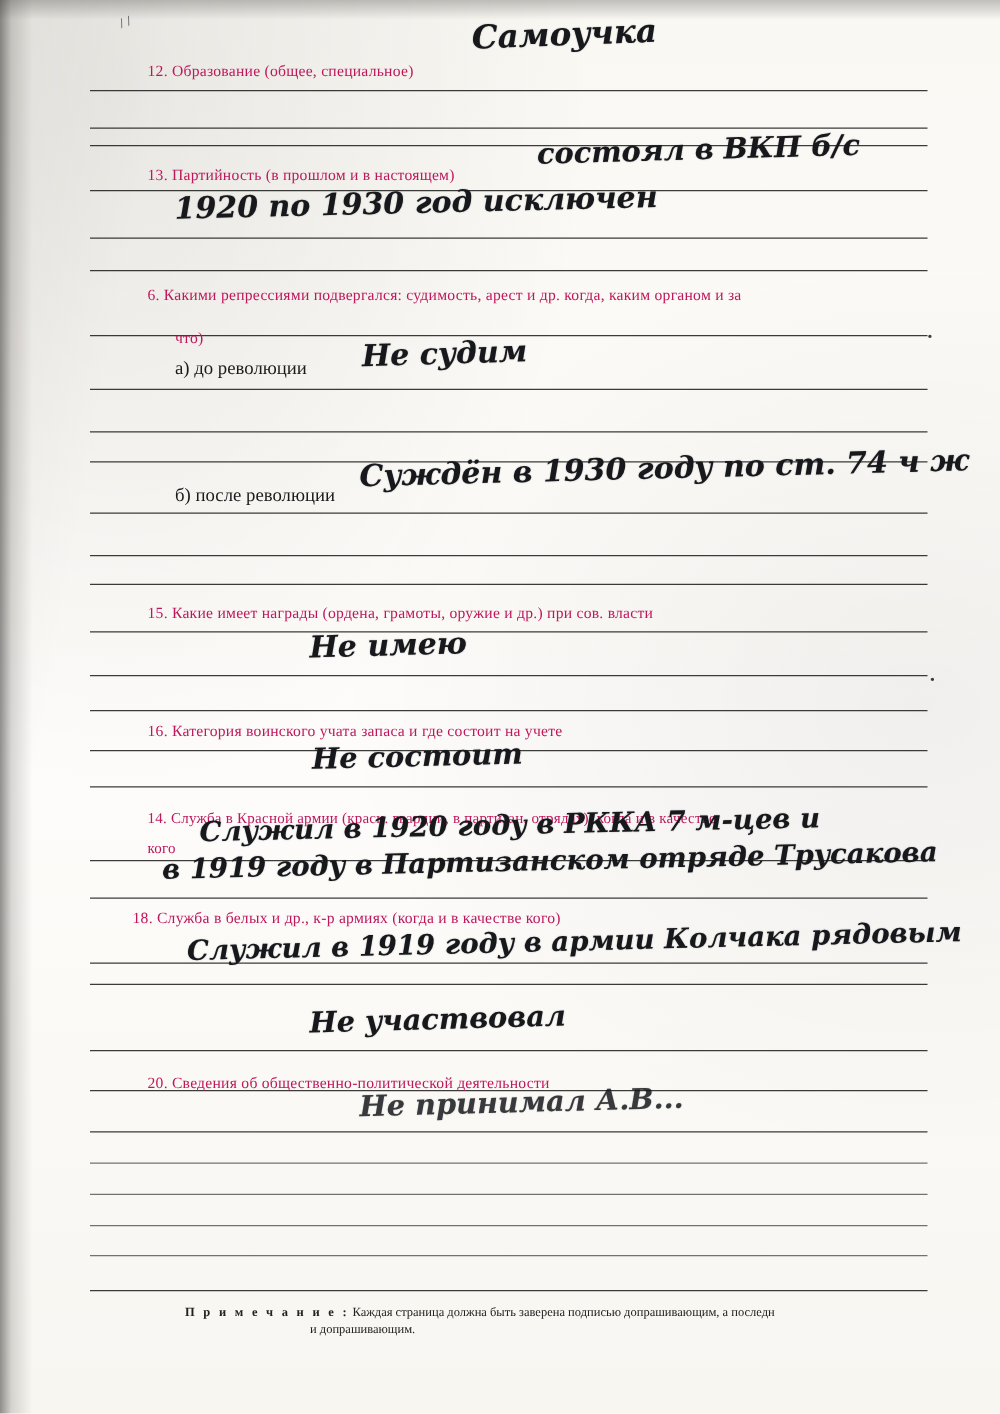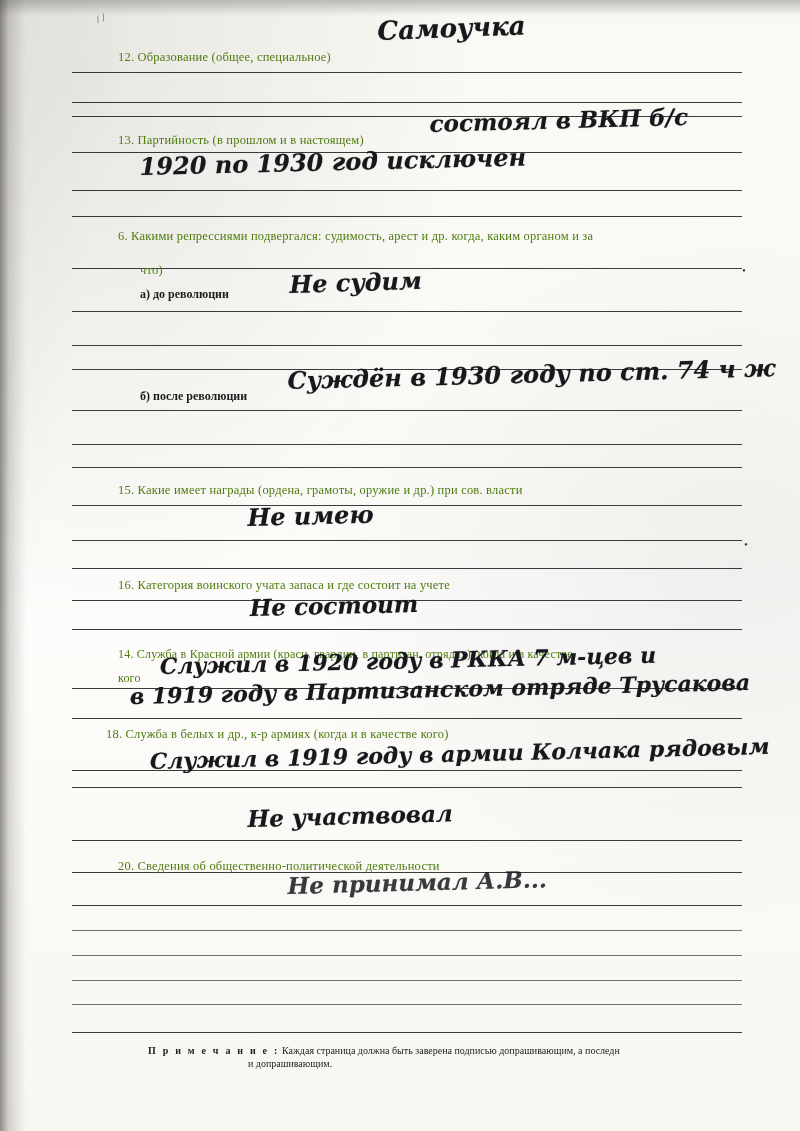--- a/index.html
+++ b/index.html
@@ -49,28 +49,27 @@
     border-top: 1.3px solid #20201f;
     opacity: .88;
   }
   .rule.faint { opacity: .62; border-top-width: 1.1px; }
 
   .field-label {
     position: absolute;
     font-size: 12.5px;
     letter-spacing: .2px;
     white-space: nowrap;
-    color: #4d7c0f;
+    color: #be185d;
   }
   .field-label.small { font-size: 12px; }
   .sub-label {
     position: absolute;
-    font-size: 12px;
+    font-size: 15px;
     white-space: nowrap;
-    font-weight: bold;
   }
 
   
   .hand {
     position: absolute;
     font-family: "DejaVu Serif", serif;
     font-style: italic;
     font-weight: 700;
     color: #16181c;
     white-space: nowrap;

